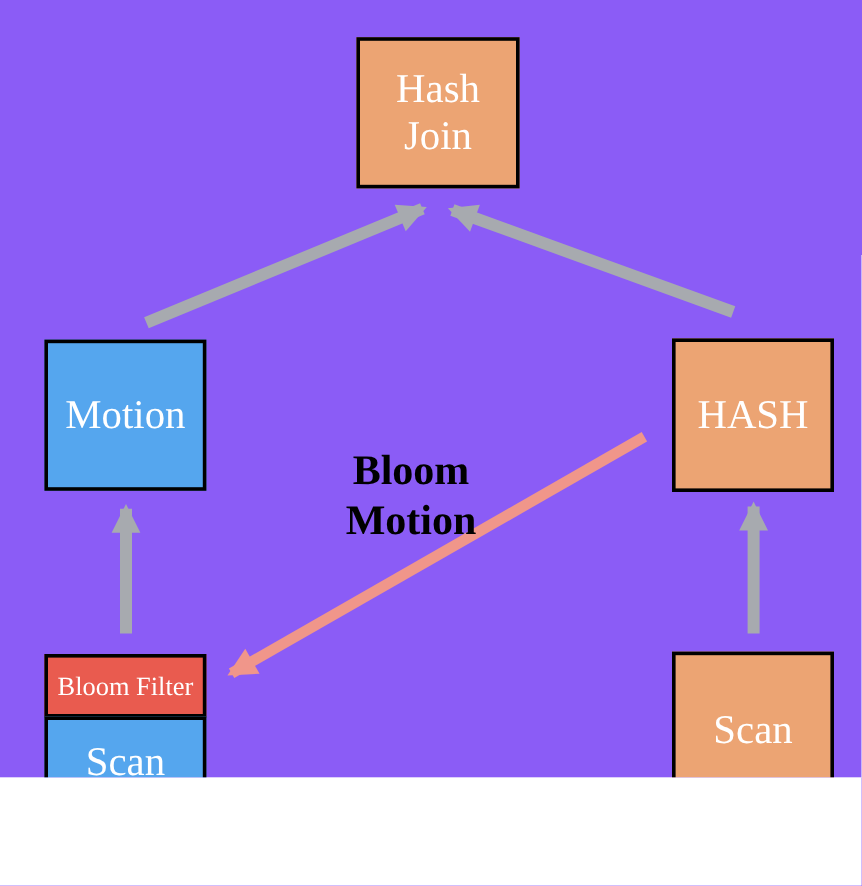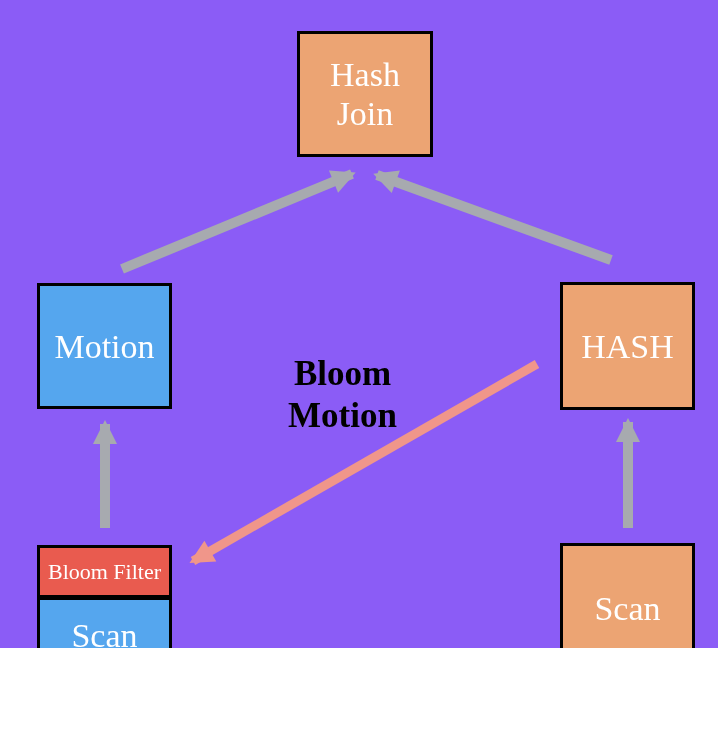--- a/index.html
+++ b/index.html
@@ -41,21 +41,21 @@
   .node-hash-join { left: 297px; top: 31px;  width: 136px; height: 126px; }
   .node-motion    { left: 37px;  top: 283px; width: 135px; height: 126px; }
   .node-hash      { left: 560px; top: 282px; width: 135px; height: 128px; }
   .node-bloom-filter { left: 37px; top: 545px; width: 135px; height: 53px; }
   .node-bloom-filter .lbl { font-size: 22px; line-height: 26px; }
   .node-scan-left  { left: 37px;  top: 597px; width: 135px; height: 76px; }
   .node-scan-right { left: 560px; top: 543px; width: 135px; height: 130px; }
   .annotation {
     position: absolute;
     left: 240px;
-    top: 353px;
+    top: 371px;
     width: 205px;
     text-align: center;
     font-weight: bold;
     font-size: 35px;
     line-height: 42px;
     color: #000000;
   }
   .annotation span { display: block; }
 </style>
 </head>

